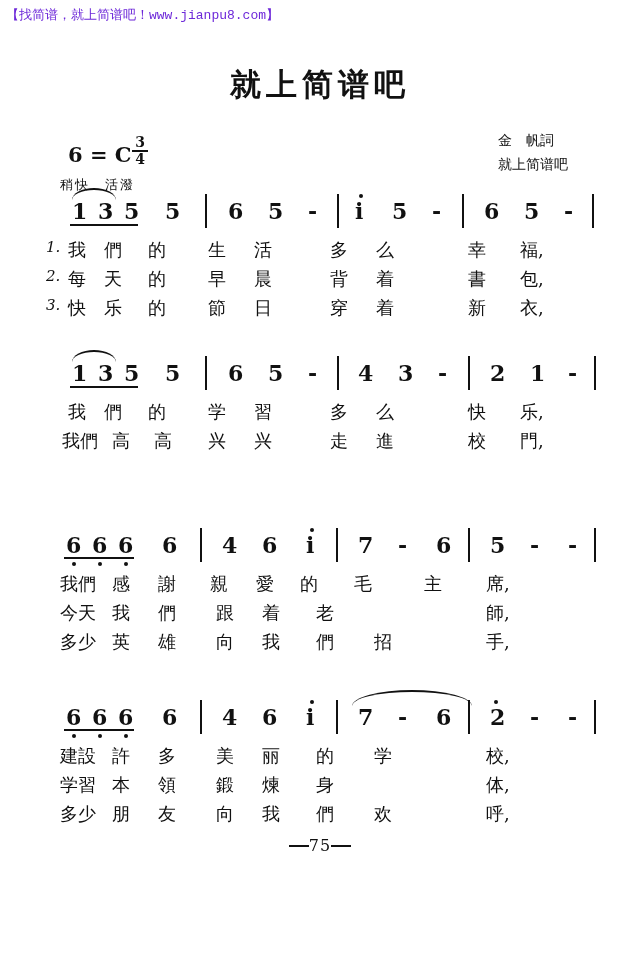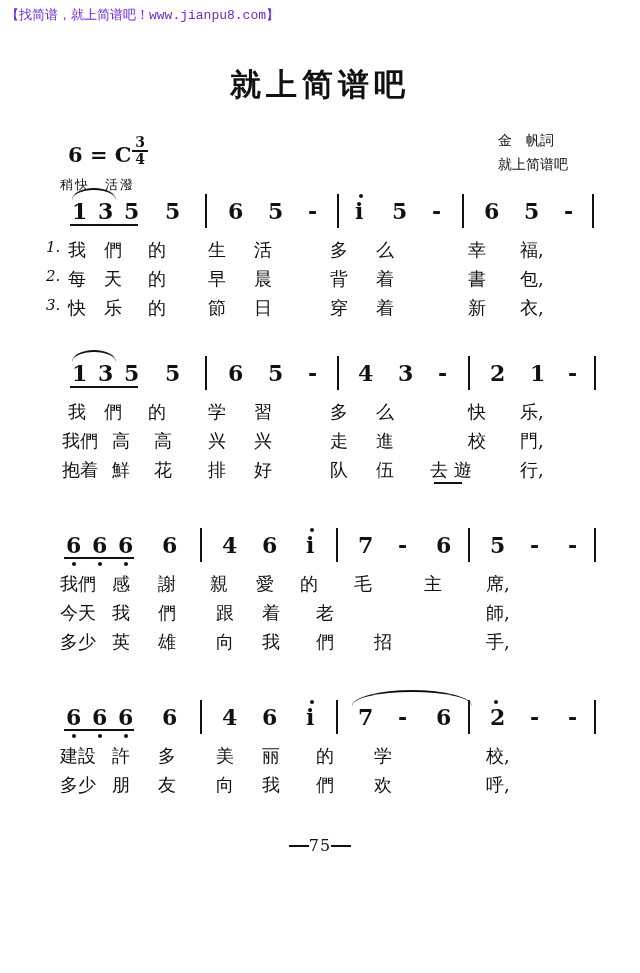--- a/index.html
+++ b/index.html
@@ -304,32 +304,20 @@
     <div class="lyric-line">
       <span class="w" style="left:62px;">我們</span>
       <span class="w" style="left:112px;">高</span>
       <span class="w" style="left:154px;">高</span>
       <span class="w" style="left:208px;">兴</span>
       <span class="w" style="left:254px;">兴</span>
       <span class="w" style="left:330px;">走</span>
       <span class="w" style="left:376px;">進</span>
       <span class="w" style="left:468px;">校</span>
       <span class="w" style="left:520px;">門,</span>
-    </div>
-    <div class="lyric-line">
-      <span class="w" style="left:62px;">抱着</span>
-      <span class="w" style="left:112px;">鮮</span>
-      <span class="w" style="left:154px;">花</span>
-      <span class="w" style="left:208px;">排</span>
-      <span class="w" style="left:254px;">好</span>
-      <span class="w" style="left:330px;">队</span>
-      <span class="w" style="left:376px;">伍</span>
-      <span class="w" style="left:430px;">去 遊</span>
-      <span class="w" style="left:520px;">行,</span>
-      <span class="underline1" style="left:434px;top:24px;width:28px;"></span>
     </div>
   </div>
 </div>
 
 <div class="system" style="top:532px;">
   <div class="notes">
     <span class="n" style="left:66px;">6</span>
     <span class="dot-below" style="left:72px;top:30px;"></span>
     <span class="n" style="left:92px;">6</span>
     <span class="dot-below" style="left:98px;top:30px;"></span>
@@ -418,20 +406,29 @@
       <span class="w" style="left:60px;">建設</span>
       <span class="w" style="left:112px;">許</span>
       <span class="w" style="left:158px;">多</span>
       <span class="w" style="left:216px;">美</span>
       <span class="w" style="left:262px;">丽</span>
       <span class="w" style="left:316px;">的</span>
       <span class="w" style="left:374px;">学</span>
       <span class="w" style="left:486px;">校,</span>
     </div>
     <div class="lyric-line">
+      <span class="w" style="left:60px;">学習</span>
+      <span class="w" style="left:112px;">本</span>
+      <span class="w" style="left:158px;">領</span>
+      <span class="w" style="left:216px;">鍛</span>
+      <span class="w" style="left:262px;">煉</span>
+      <span class="w" style="left:316px;">身</span>
+      <span class="w" style="left:486px;">体,</span>
+    </div>
+    <div class="lyric-line">
       <span class="w" style="left:60px;">多少</span>
       <span class="w" style="left:112px;">朋</span>
       <span class="w" style="left:158px;">友</span>
       <span class="w" style="left:216px;">向</span>
       <span class="w" style="left:262px;">我</span>
       <span class="w" style="left:316px;">們</span>
       <span class="w" style="left:374px;">欢</span>
       <span class="w" style="left:486px;">呼,</span>
     </div>
   </div>

